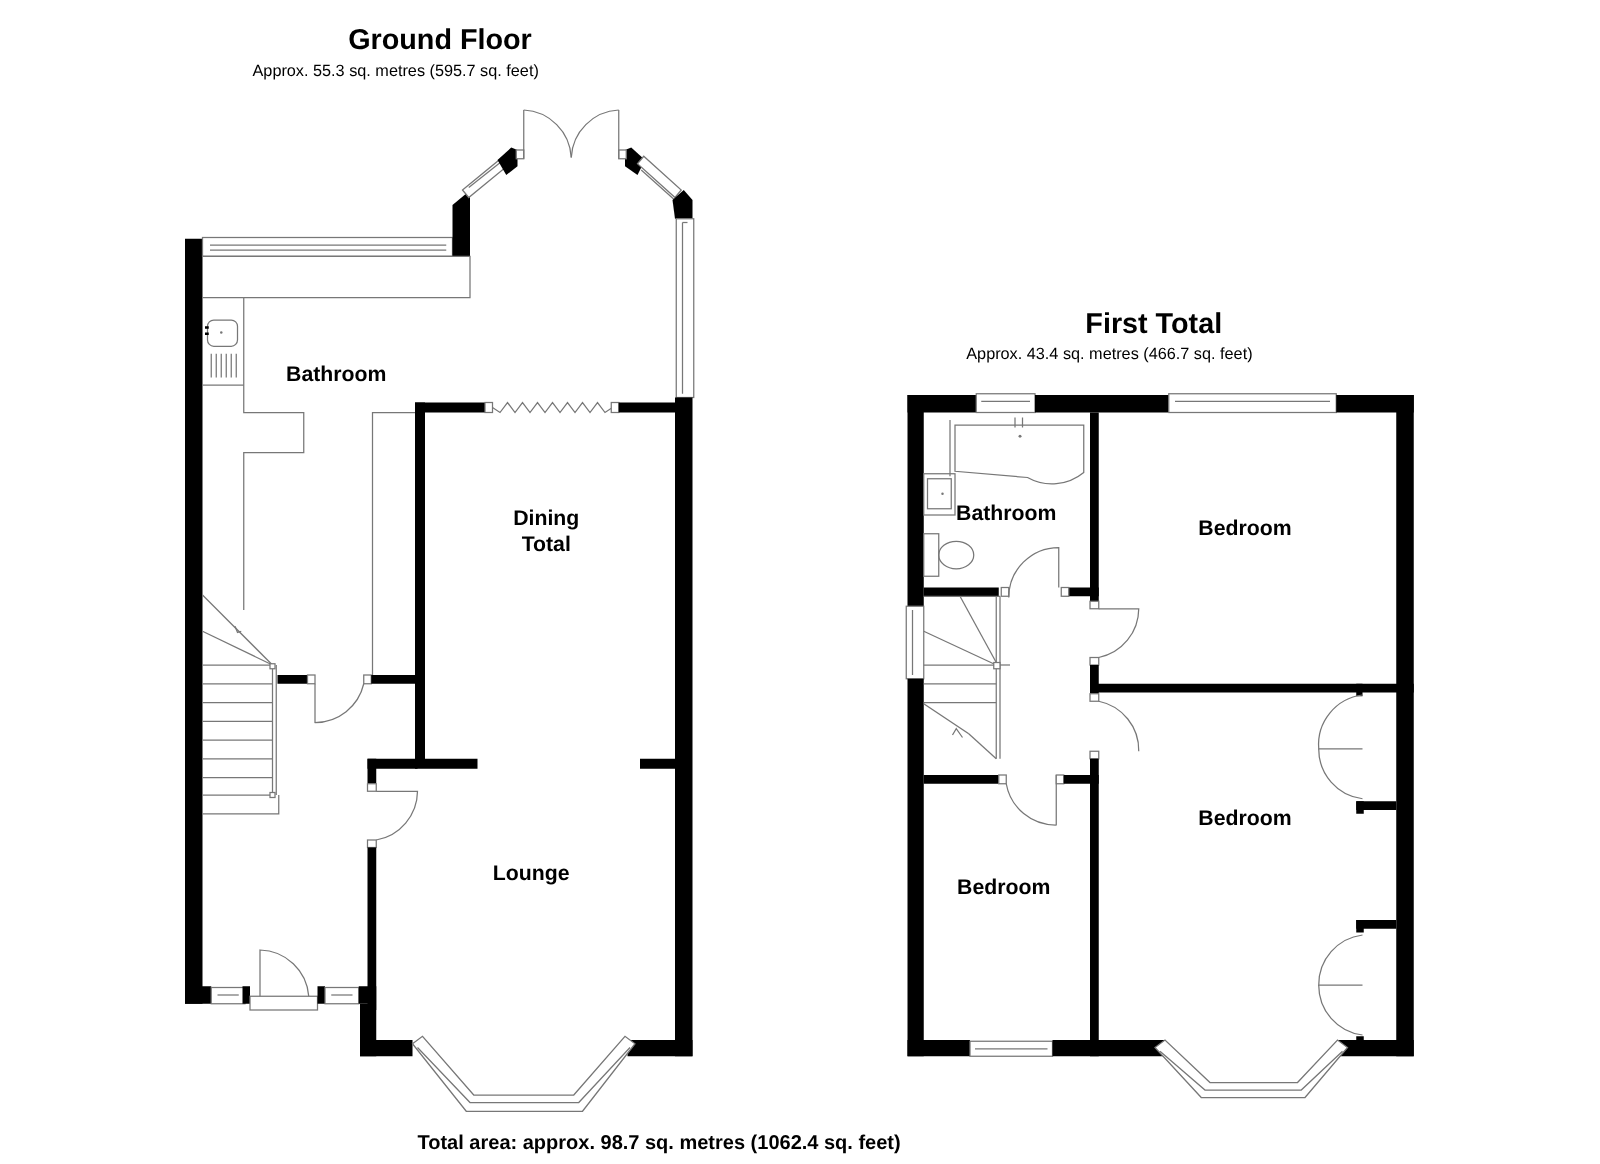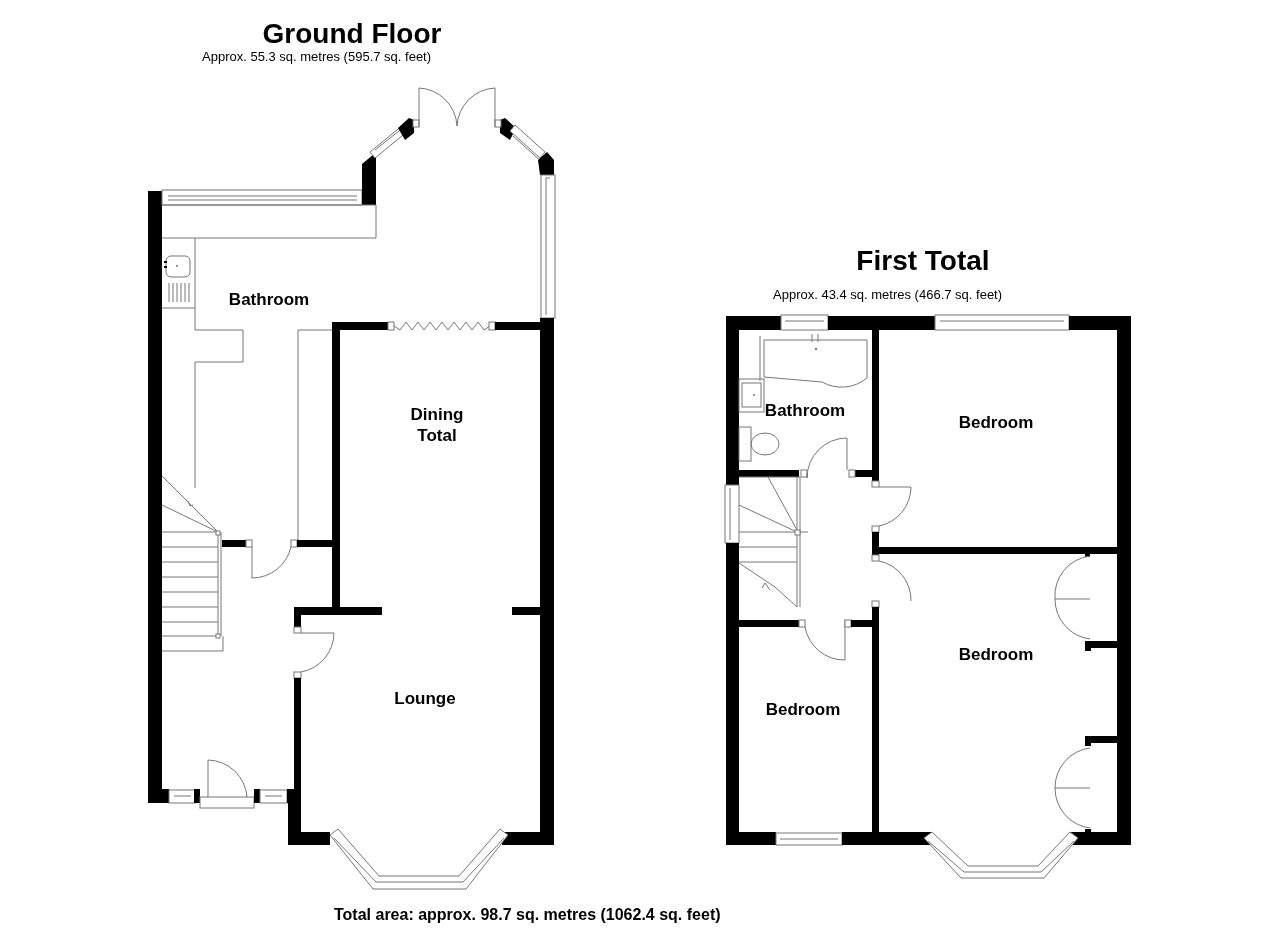--- a/index.html
+++ b/index.html
@@ -1,18 +1,18 @@
 <!DOCTYPE html>
 <html><head>
 <meta charset="utf-8">
 <style>
   html, body { margin: 0; padding: 0; background: #ffffff; }
   body { width: 1280px; height: 931px; position: relative; overflow: hidden; font-family: "Liberation Sans", sans-serif; color: #000; }
   .abs { position: absolute; }
-  .title { font-weight: bold; font-size: 28px; text-align: center; white-space: nowrap; }
+  .title { font-weight: bold; font-size: 23px; text-align: center; white-space: nowrap; }
   .sub { font-size: 13px; text-align: left; white-space: nowrap; }
   .room { font-weight: bold; font-size: 17px; text-align: center; line-height: 21px; white-space: nowrap; }
   .total { font-size: 16px; text-align: left; white-space: nowrap; font-weight: bold; }
   svg.plan { position: absolute; left: 0; top: 0; }
   .w { fill: #000; }
   .ln { fill: none; stroke: #777; stroke-width: 1; }
   .win { fill: #fff; stroke: #777; stroke-width: 1; }
   .post { fill: #fff; stroke: #777; stroke-width: 1; }
 </style>
 </head>
@@ -224,21 +224,21 @@
     <path class="ln" d="M1090,748 A40,40 0 0 0 1055,788 L1090,788"></path>
     <path class="ln" d="M1055,788 A40,40 0 0 0 1090,828"></path>
     <rect class="w" x="1085" y="829" width="6" height="5"></rect>
   </g>
 </svg>
 
 <div class="abs title" style="left:252px; top:18px; width:200px;">Ground Floor</div>
 <div class="abs sub" style="left:202px; top:49px; width:300px;">Approx. 55.3 sq. metres (595.7 sq. feet)</div>
 
 <div class="abs title" style="left:823px; top:245px; width:200px;">First Total</div>
-<div class="abs sub" style="left:773px; top:275px; width:300px;margin-top:12px;">Approx. 43.4 sq. metres (466.7 sq. feet)</div>
+<div class="abs sub" style="left:773px; top:275px; width:300px;">Approx. 43.4 sq. metres (466.7 sq. feet)</div>
 
 <div class="abs room" style="left:219px; top:289px; width:100px;">Bathroom</div>
 <div class="abs room" style="left:387px; top:404px; width:100px;">
   <div>Dining</div>
   <div>Total</div>
 </div>
 <div class="abs room" style="left:375px; top:688px; width:100px;">Lounge</div>
 
 <div class="abs room" style="left:755px; top:400px; width:100px;">Bathroom</div>
 <div class="abs room" style="left:946px; top:412px; width:100px;">Bedroom</div>

